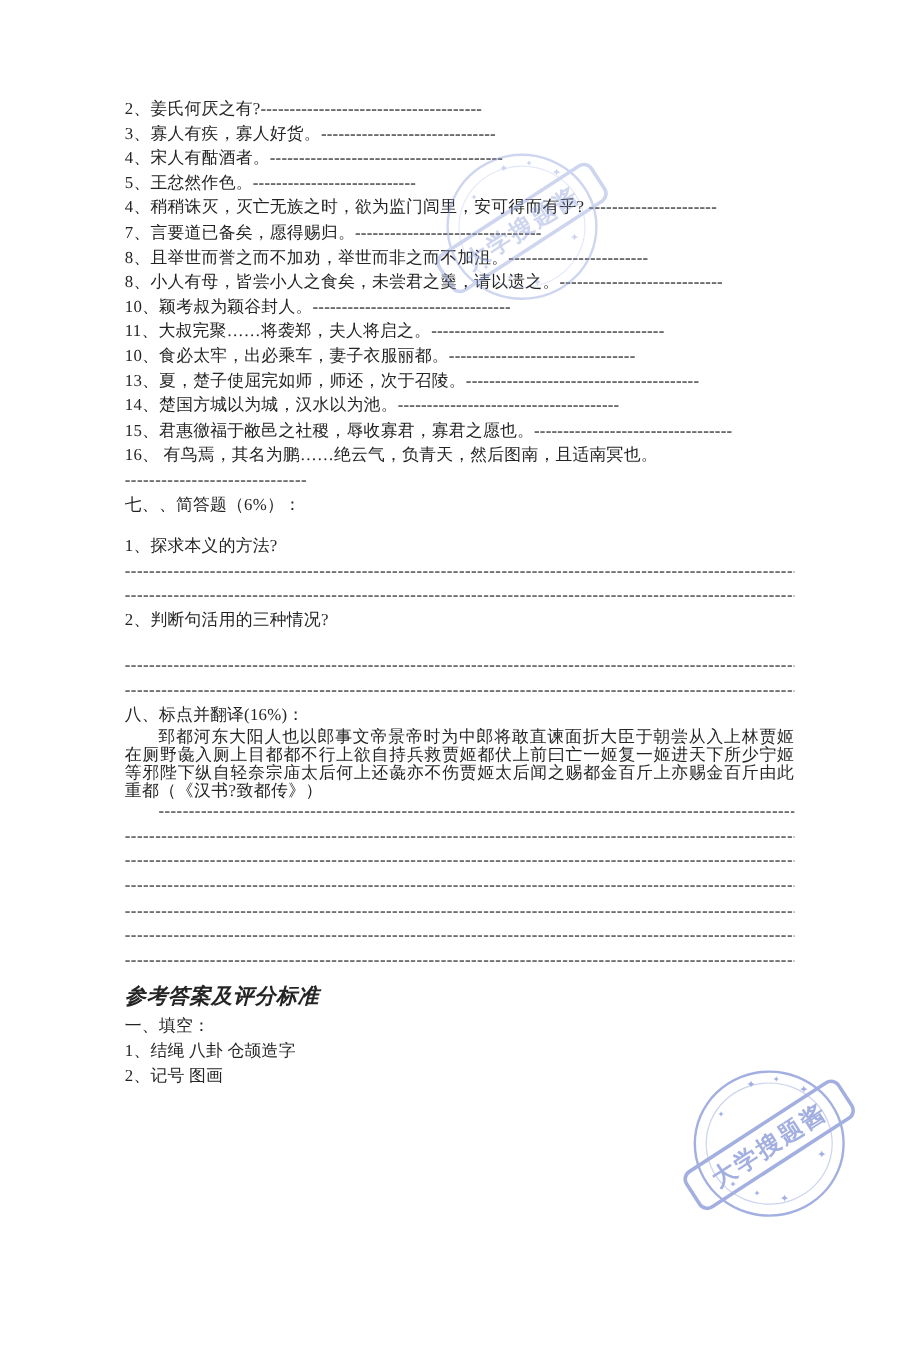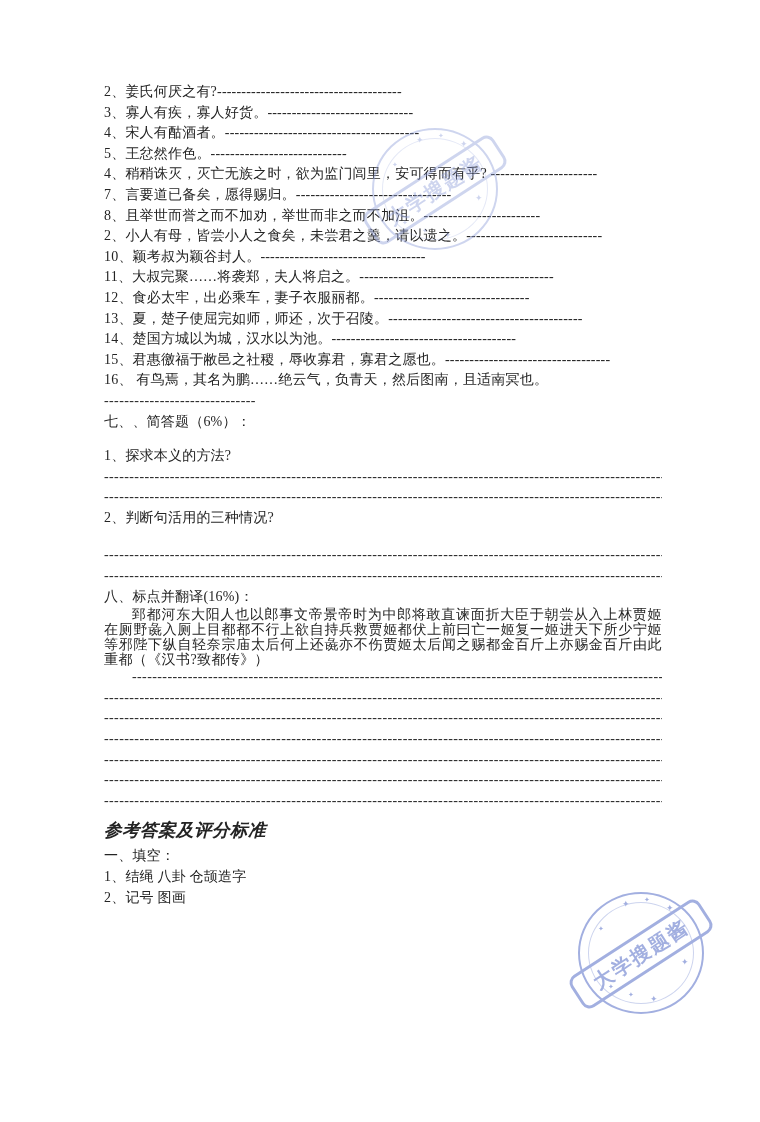--- a/index.html
+++ b/index.html
@@ -67,24 +67,24 @@
 
   <div class="content">
 
     <div class="line">2、姜氏何厌之有?--------------------------------------</div>
     <div class="line">3、寡人有疾，寡人好货。------------------------------</div>
     <div class="line">4、宋人有酤酒者。----------------------------------------</div>
     <div class="line">5、王忿然作色。----------------------------</div>
     <div class="line">4、稍稍诛灭，灭亡无族之时，欲为监门闾里，安可得而有乎? ----------------------</div>
     <div class="line">7、言要道已备矣，愿得赐归。--------------------------------</div>
     <div class="line">8、且举世而誉之而不加劝，举世而非之而不加沮。------------------------</div>
-    <div class="line">2、小人有母，皆尝小人之食矣，未尝君之羹，请以遗之。----------------------------</div>
+    <div class="line">8、小人有母，皆尝小人之食矣，未尝君之羹，请以遗之。----------------------------</div>
     <div class="line">10、颖考叔为颖谷封人。----------------------------------</div>
     <div class="line">11、大叔完聚……将袭郑，夫人将启之。----------------------------------------</div>
-    <div class="line">12、食必太牢，出必乘车，妻子衣服丽都。--------------------------------</div>
+    <div class="line">10、食必太牢，出必乘车，妻子衣服丽都。--------------------------------</div>
     <div class="line">13、夏，楚子使屈完如师，师还，次于召陵。----------------------------------------</div>
     <div class="line">14、楚国方城以为城，汉水以为池。--------------------------------------</div>
     <div class="line">15、君惠徼福于敝邑之社稷，辱收寡君，寡君之愿也。----------------------------------</div>
     <div class="line">16、 有鸟焉，其名为鹏……绝云气，负青天，然后图南，且适南冥也。</div>
     <div class="dashline">------------------------------</div>
 
     <div class="line">七、、简答题（6%）：</div>
 
     <div class="line sec-gap-q1">1、探求本义的方法?</div>
     <div class="dashline">----------------------------------------------------------------------------------------------------------------------</div>

